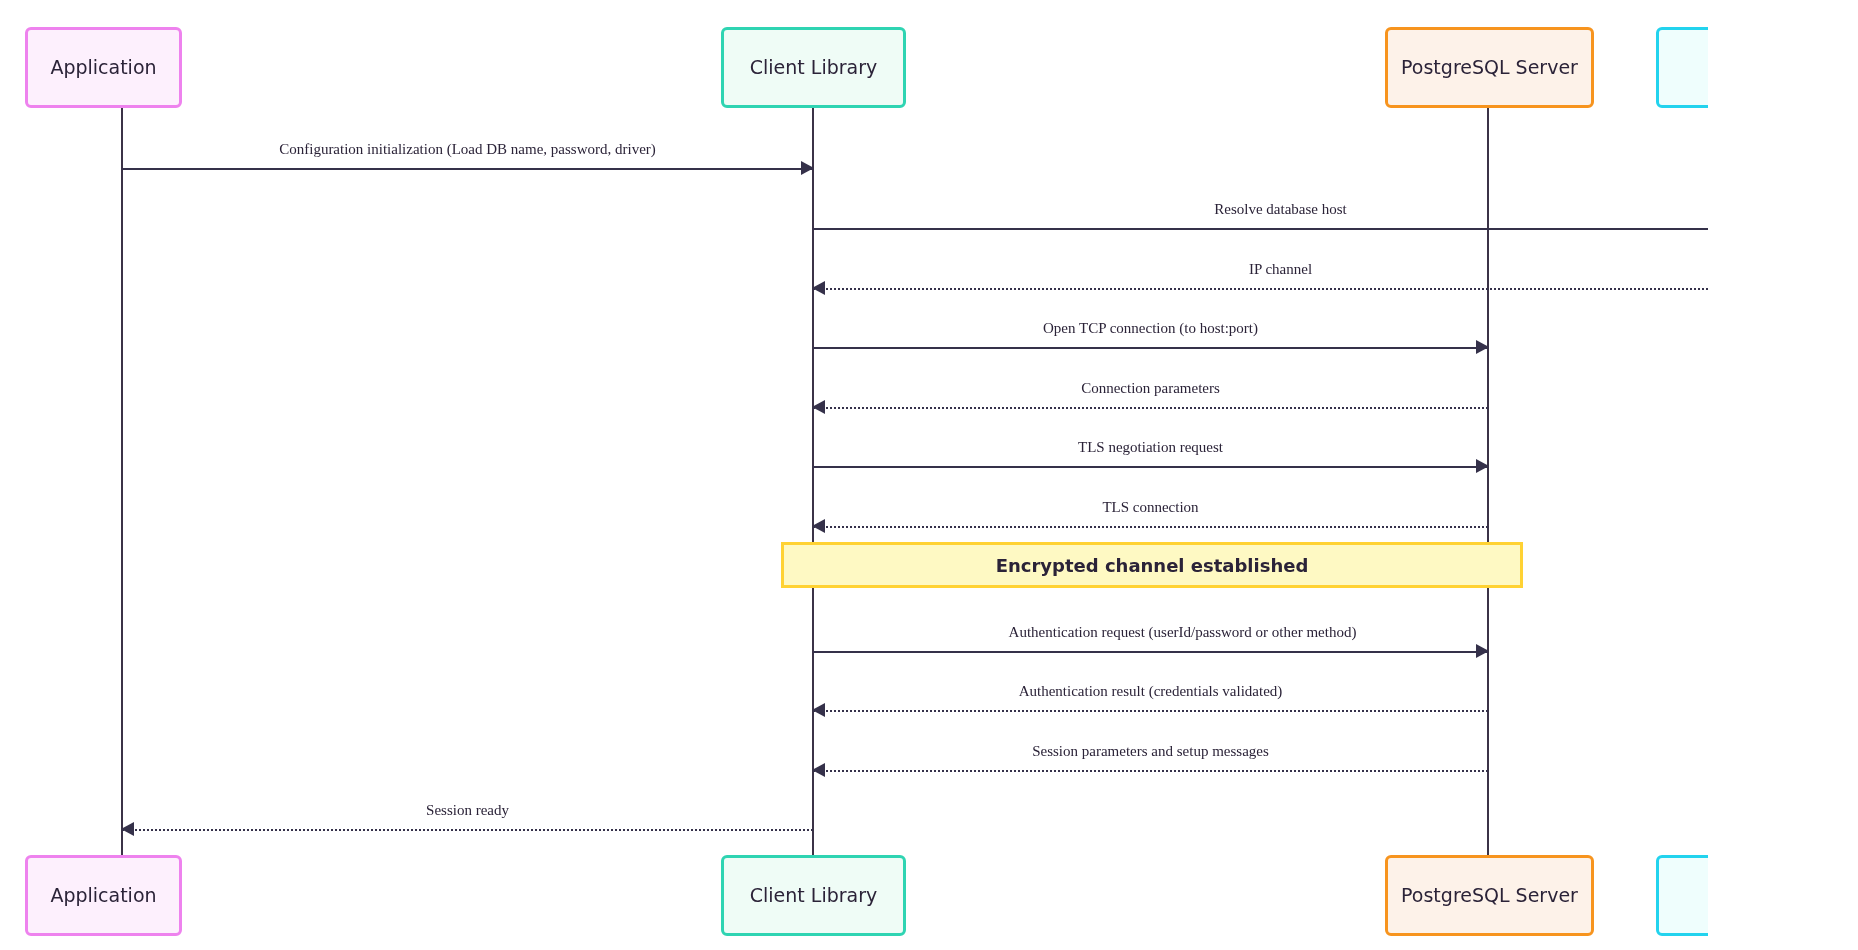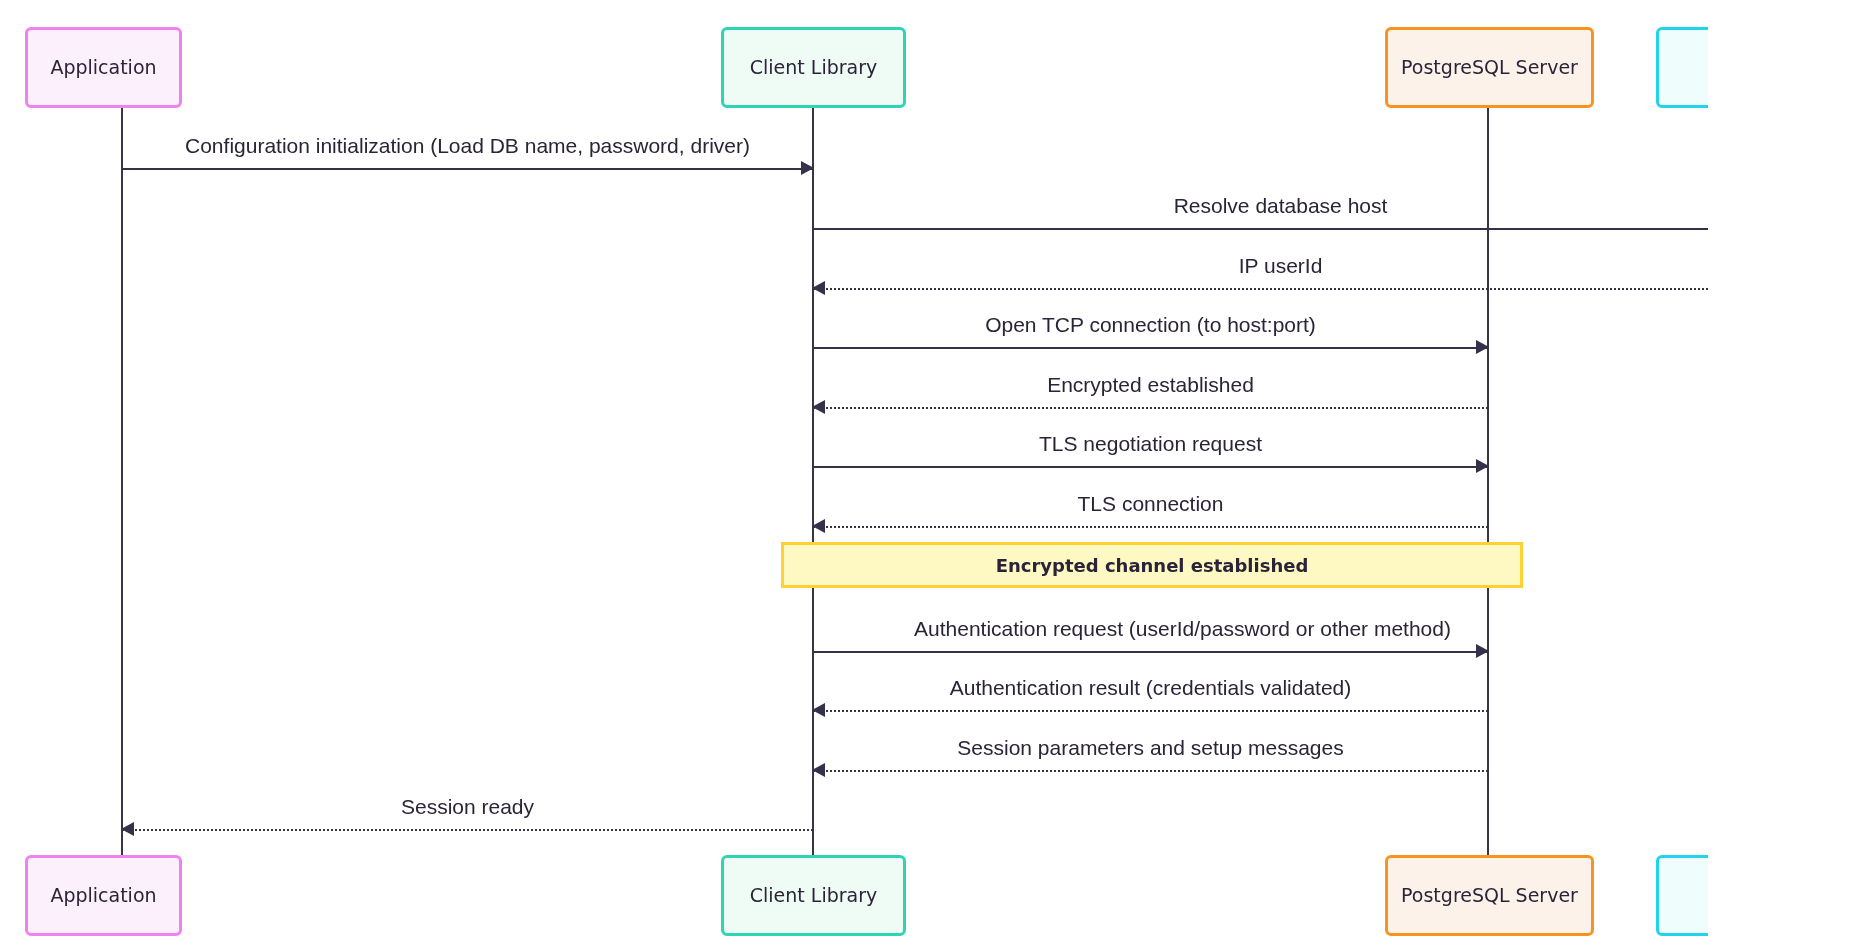--- a/index.html
+++ b/index.html
@@ -50,26 +50,26 @@
     width:0;height:0;
     border-top:7px solid transparent;
     border-bottom:7px solid transparent;
   }
   .msg.right .head{right:-1px;border-left:13px solid #35314a;}
   .msg.left  .head{left:-1px;border-right:13px solid #35314a;}
 
   .msg-label{
     position:absolute;
     text-align:center;
-    font-size:21px;
+    font-size:15px;
     color:#2b2338;
     white-space:nowrap;
     transform:translate(-50%,-100%);
     z-index:4;
-    font-family:Liberation Sans, sans-serif;
+    font-family:Liberation Serif, serif;
   }
 
   
   .note-box{
     position:absolute;
     box-sizing:border-box;
     background:#fff5ad;
     border:3px solid #ffd233;
     display:flex;
     align-items:center;
@@ -120,31 +120,31 @@
     <div class="msg-label" style="left: 467.5px; top: 158px;">Configuration initialization (Load DB name, password, driver)</div>
     <div class="msg right" style="left: 813px; width: 935px; top: 228px;">
       <div class="line"></div>
       <div class="head"></div>
     </div>
     <div class="msg-label" style="left: 1280.5px; top: 218px;">Resolve database host</div>
     <div class="msg left dotted" style="left: 813px; width: 935px; top: 288px;">
       <div class="line"></div>
       <div class="head"></div>
     </div>
-    <div class="msg-label" style="left: 1280.5px; top: 278px;">IP userId</div>
+    <div class="msg-label" style="left: 1280.5px; top: 278px;">IP channel</div>
     <div class="msg right" style="left: 813px; width: 675px; top: 347px;">
       <div class="line"></div>
       <div class="head"></div>
     </div>
     <div class="msg-label" style="left: 1150.5px; top: 337px;">Open TCP connection (to host:port)</div>
     <div class="msg left dotted" style="left: 813px; width: 675px; top: 407px;">
       <div class="line"></div>
       <div class="head"></div>
     </div>
-    <div class="msg-label" style="left: 1150.5px; top: 397px;">Encrypted established</div>
+    <div class="msg-label" style="left: 1150.5px; top: 397px;">Connection parameters</div>
     <div class="msg right" style="left: 813px; width: 675px; top: 466px;">
       <div class="line"></div>
       <div class="head"></div>
     </div>
     <div class="msg-label" style="left: 1150.5px; top: 456px;">TLS negotiation request</div>
     <div class="msg left dotted" style="left: 813px; width: 675px; top: 526px;">
       <div class="line"></div>
       <div class="head"></div>
     </div>
     <div class="msg-label" style="left: 1150.5px; top: 516px;">TLS connection</div>

